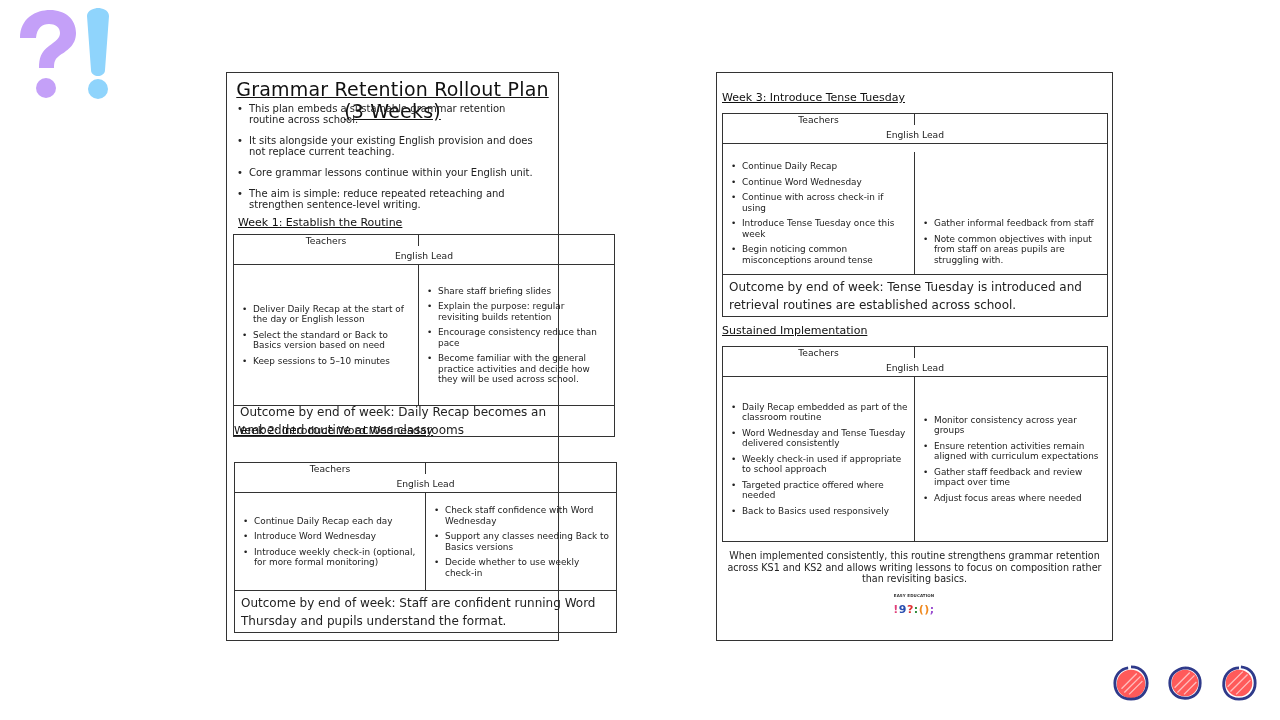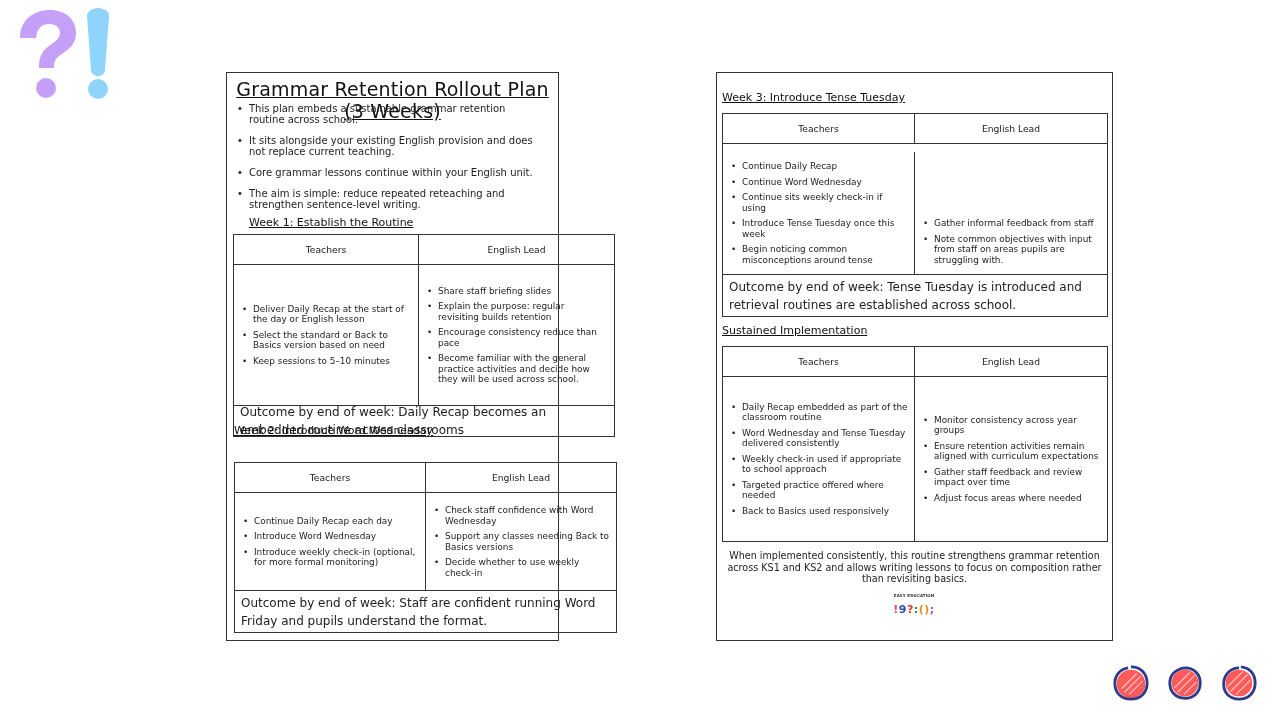--- a/index.html
+++ b/index.html
@@ -31,21 +31,21 @@
     .intro-list li::before { content: "•"; position: absolute; left: 0; top: 0; }
 
     .section-heading {
       position: absolute; font-size: 11px; text-decoration: underline; color: #111; text-align: right;
     }
 
     .plan-table {
       position: absolute; border: 1.5px solid #333; border-collapse: collapse;
     }
     .plan-table .hdr {
-      display: flex; border-bottom: 1.5px solid #333;
+      display: flex; border-bottom: 1.5px solid #333; flex-direction: column;
     }
     .plan-table .hdr div {
       font-size: 9.2px; text-align: center; display: flex; align-items: center; justify-content: center;
     }
     .plan-table .hdr div:first-child { border-right: 1.5px solid #333; }
     .plan-table .body { display: flex; border-bottom: 1.5px solid #333; }
     .plan-table .body .col { display: flex; flex-direction: column; justify-content: center; padding: 4px 6px 4px 8px; }
     .plan-table .body .col:first-child { border-right: 1.5px solid #333; }
     .plan-table ul { list-style: none; }
     .plan-table li {
@@ -108,21 +108,21 @@
 <div class="page" id="page1">
   <div class="doc-title">Grammar Retention Rollout Plan (3 Weeks)</div>
 
   <ul class="intro-list">
     <li>This plan embeds a sustainable grammar retention routine across school.</li>
     <li>It sits alongside your existing English provision and does not replace current teaching.</li>
     <li>Core grammar lessons continue within your English unit.</li>
     <li>The aim is simple: reduce repeated reteaching and strengthen sentence-level writing.</li>
   </ul>
 
-  <div class="section-heading" style="left:22px; top:143px;text-decoration:underline;">Week 1: Establish the Routine</div>
+  <div class="section-heading" style="left:11px; top:143px;text-decoration:underline;">Week 1: Establish the Routine</div>
   <div class="plan-table" id="t1">
     <div class="hdr">
       <div>Teachers</div>
       <div>English Lead</div>
     </div>
     <div class="body">
       <div class="col">
         <ul>
           <li>Deliver Daily Recap at the start of the day or English lesson</li>
           <li>Select the standard or Back to Basics version based on need</li>
@@ -156,37 +156,37 @@
         </ul>
       </div>
       <div class="col">
         <ul>
           <li>Check staff confidence with Word Wednesday</li>
           <li>Support any classes needing Back to Basics versions</li>
           <li>Decide whether to use weekly check-in</li>
         </ul>
       </div>
     </div>
-    <div class="outcome">Outcome by end of week: Staff are confident running Word Friday and pupils understand the format.</div>
+    <div class="outcome">Outcome by end of week: Staff are confident running Word Thursday and pupils understand the format.</div>
   </div>
 </div>
 
 <div class="page" id="page2">
   <div class="section-heading" style="left:5px; top:18px;">Week 3: Introduce Tense Tuesday</div>
   <div class="plan-table" id="t3">
     <div class="hdr">
       <div>Teachers</div>
       <div>English Lead</div>
     </div>
     <div class="body">
       <div class="col">
         <ul>
           <li>Continue Daily Recap</li>
           <li>Continue Word Wednesday</li>
-          <li>Continue sits weekly check-in if using</li>
+          <li>Continue with across check-in if using</li>
           <li>Introduce Tense Tuesday once this week</li>
           <li>Begin noticing common misconceptions around tense</li>
         </ul>
       </div>
       <div class="col">
         <ul>
           <li>Gather informal feedback from staff</li>
           <li>Note common objectives with input from staff on areas pupils are struggling with.</li>
         </ul>
       </div>

